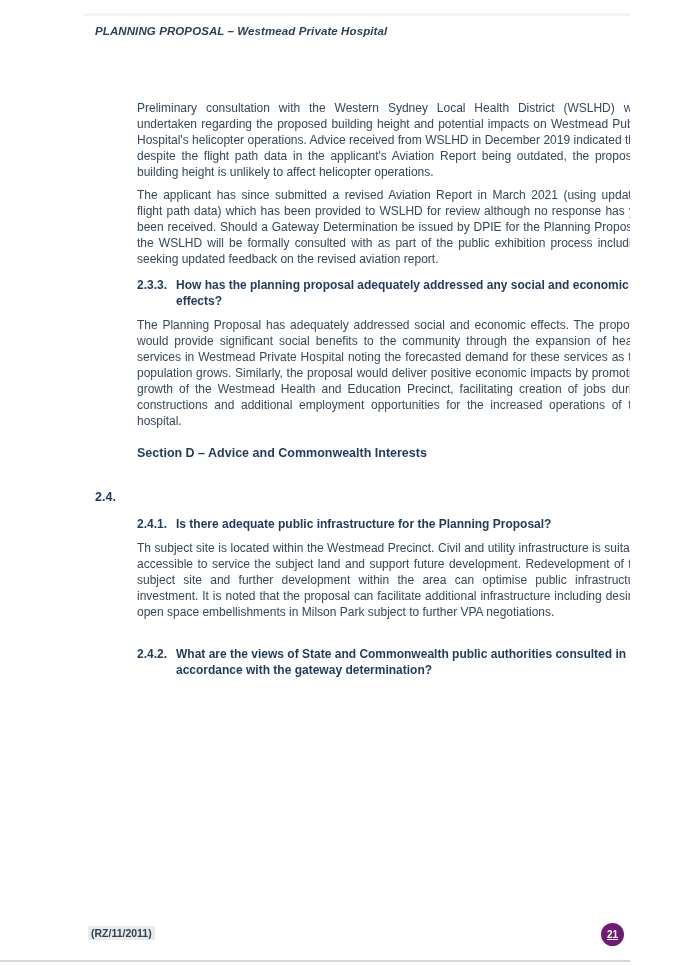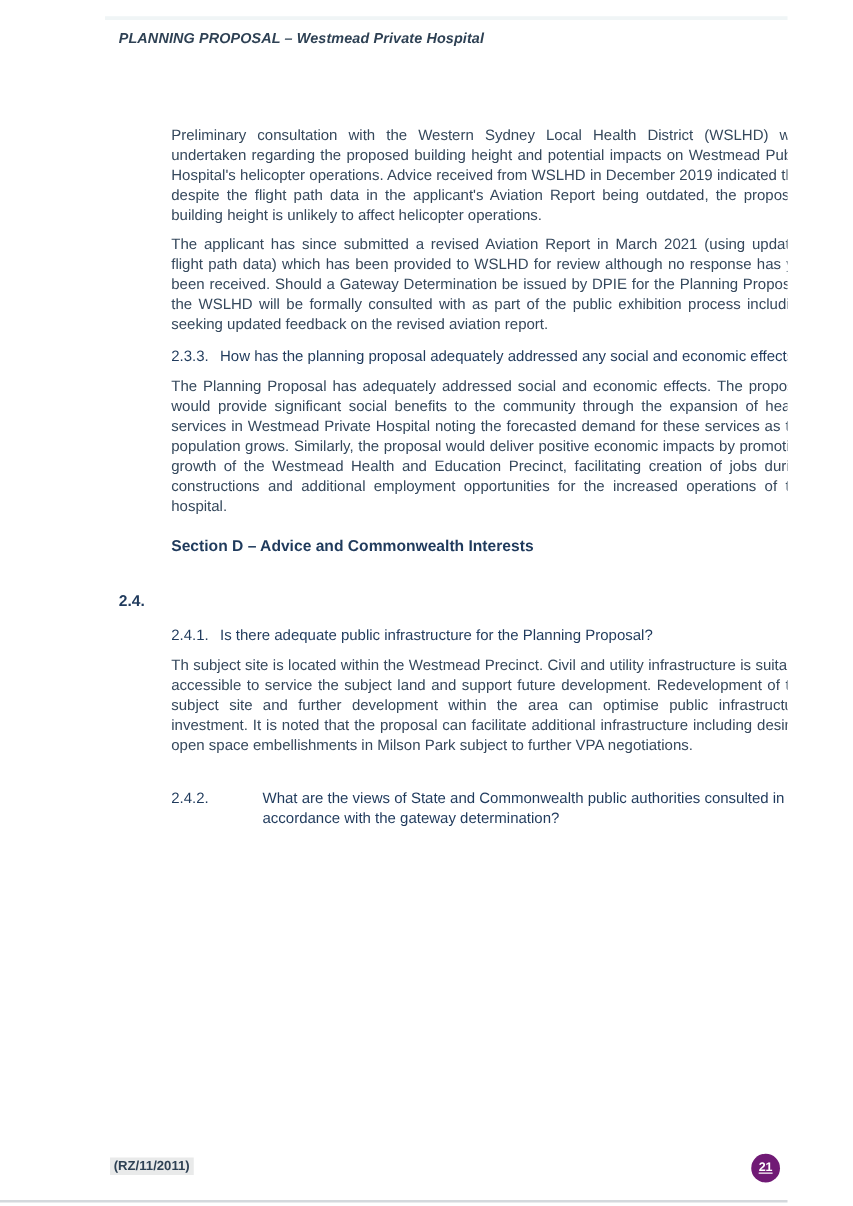--- a/index.html
+++ b/index.html
@@ -50,35 +50,34 @@
   }
   .h-plain {
     margin: 0 0 7px 0;
     font-size: 12px;
     font-weight: bold;
     color: #1f3a5c;
   }
   .h3 {
     display: flex;
     margin: 10px 0 8px 0;
-    font-weight: normal;
+    font-weight: bold;
     color: #1f3a5c;
     font-size: 12px;
     line-height: 16px;
     justify-content: space-between;
   }
   .h3 .hnum {
     flex: 0 0 39px;
   }
   .h3 .htext {
     flex: 1 1 auto;
   }
   .h3.gap-top {
     margin-top: 26px;
-    gap: 34px;
   }
   .h2 {
     display: flex;
     margin: 16px 0 7px -42px;
     font-weight: bold;
     color: #1f3a5c;
     font-size: 12.5px;
     line-height: 17px;
   }
   .h2 .hnum2 {

